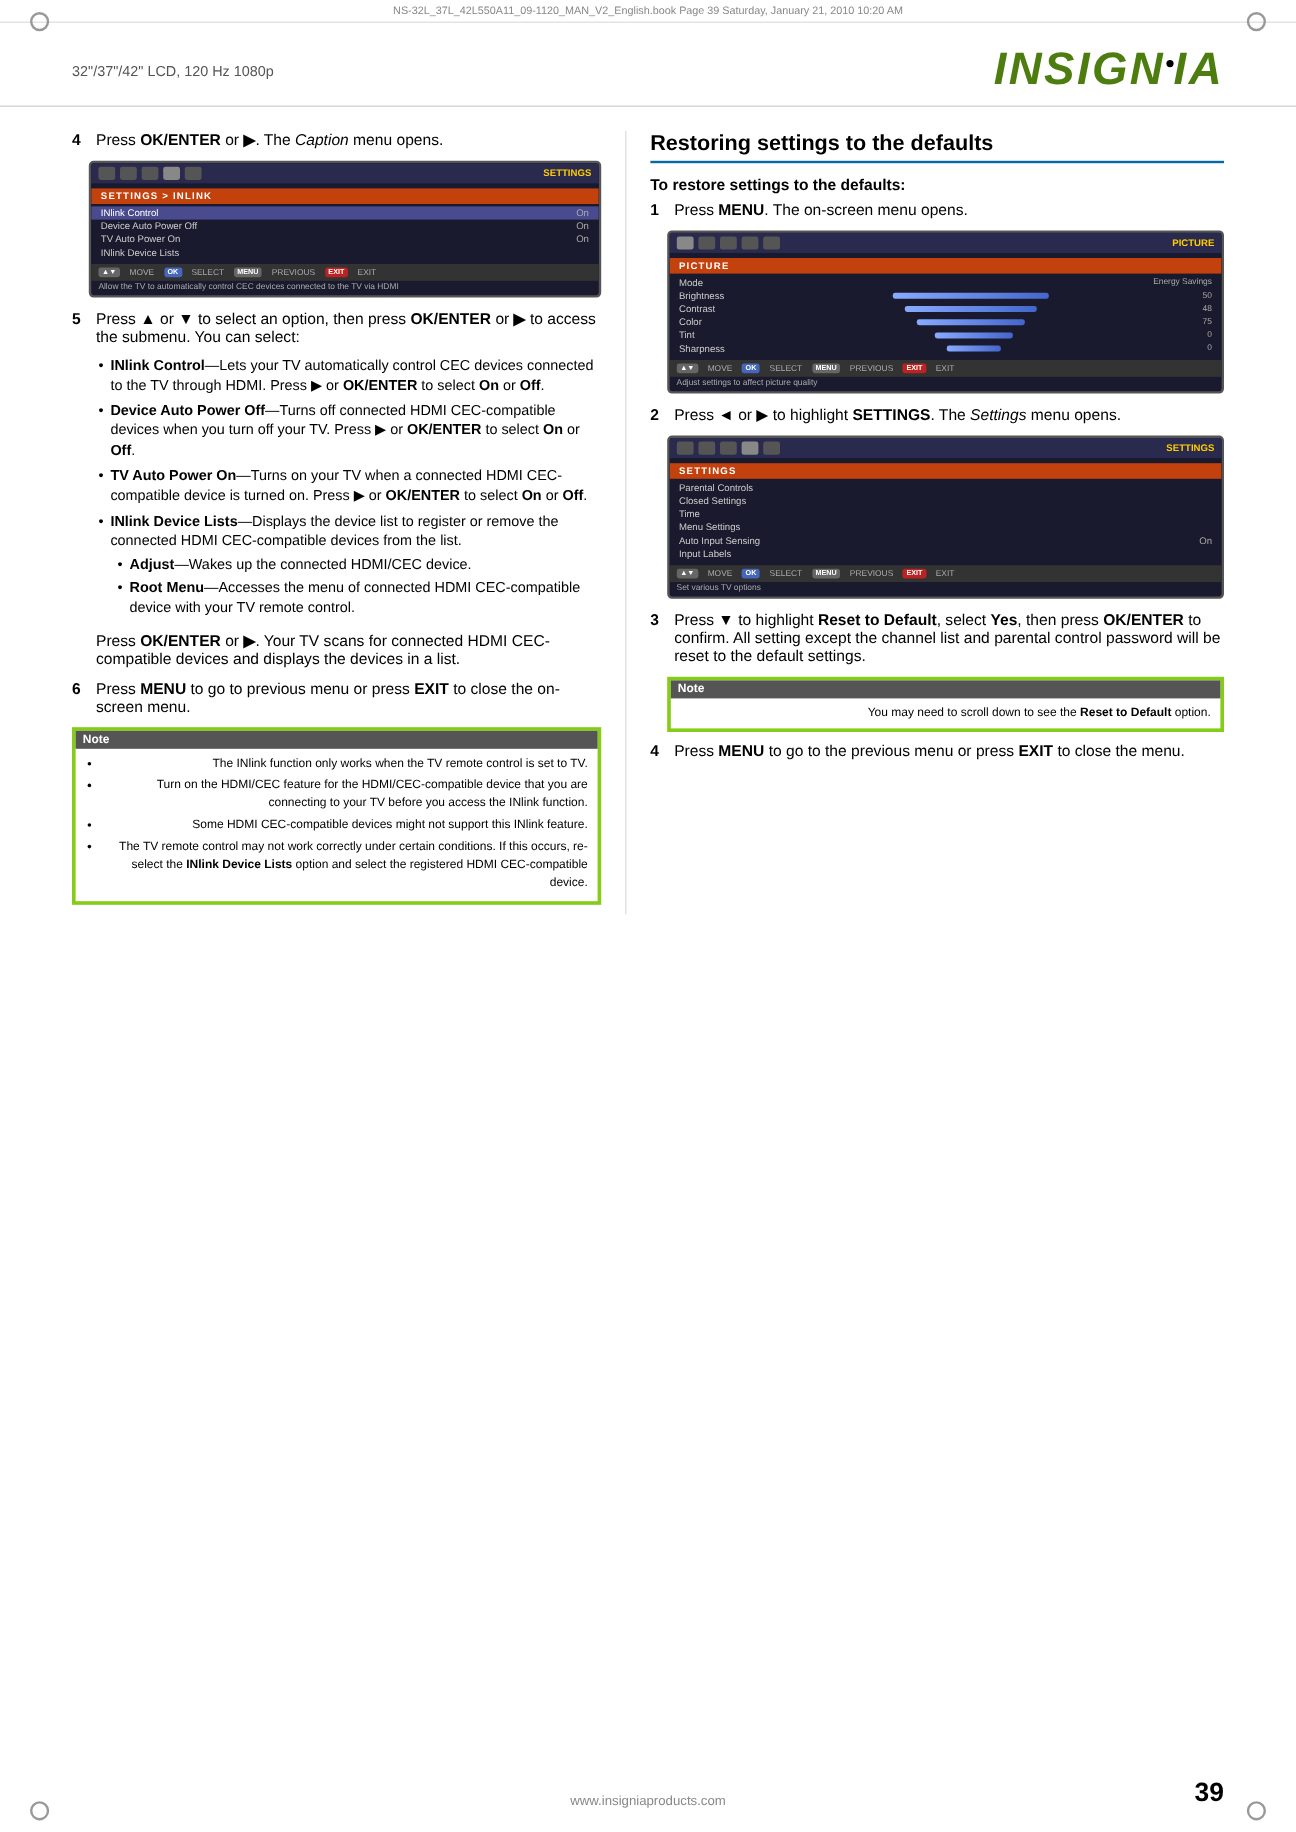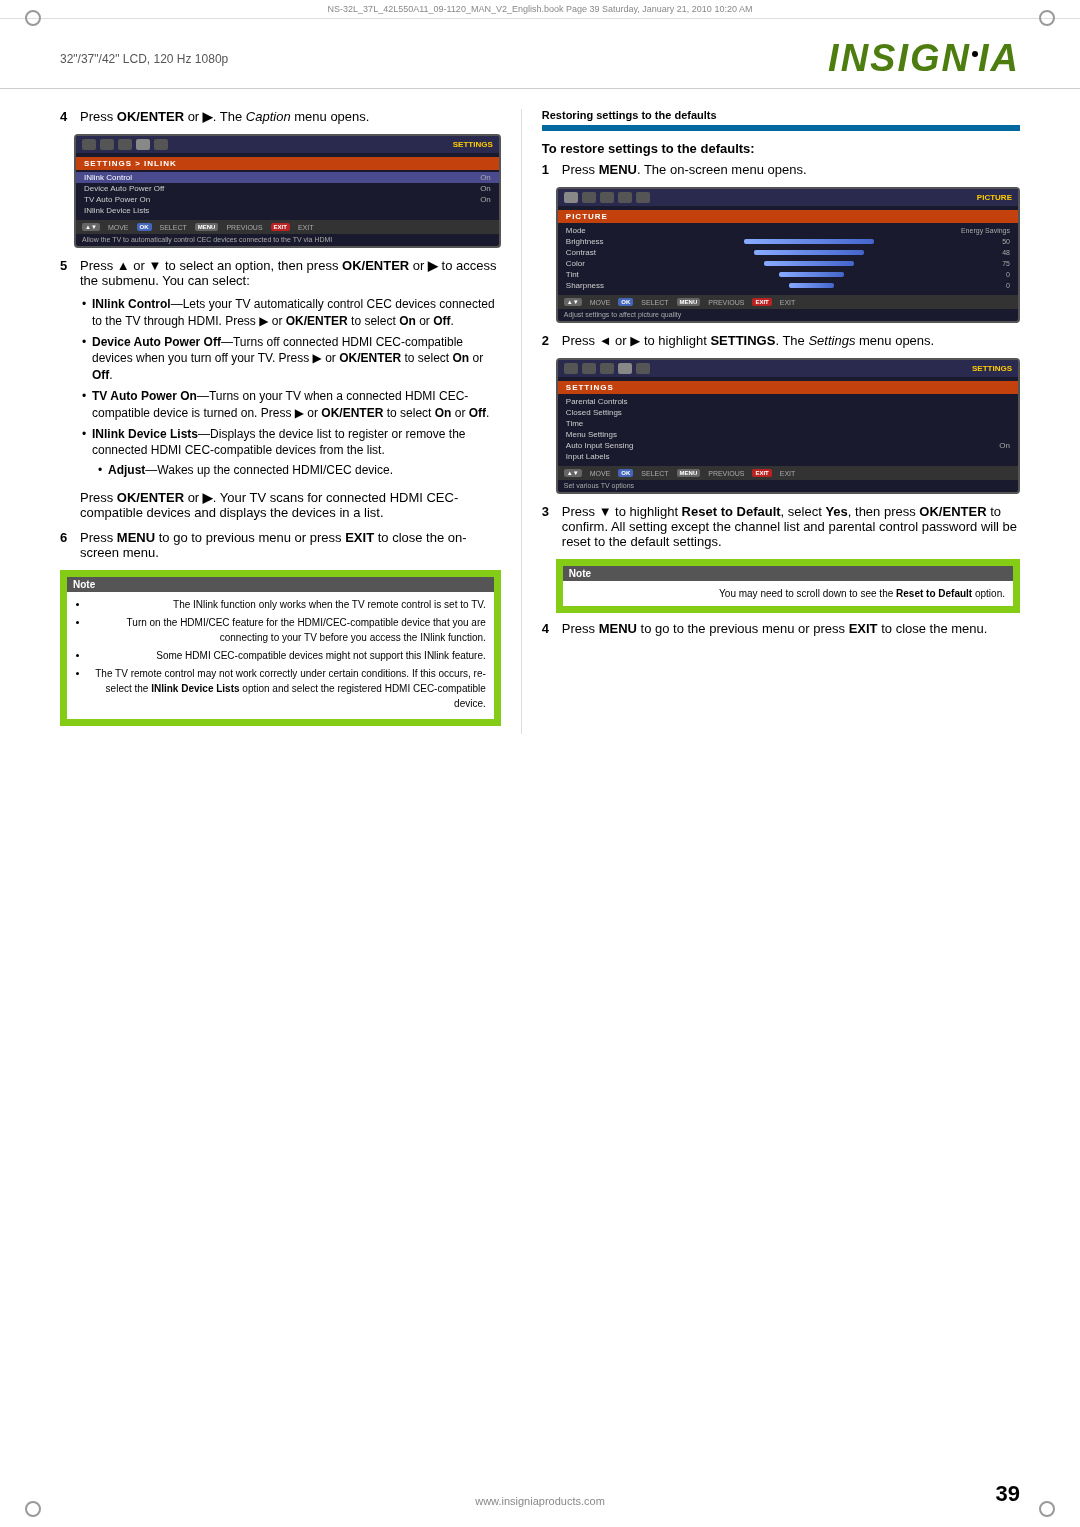--- a/index.html
+++ b/index.html
@@ -95,24 +95,24 @@
       font-weight: bold;
       font-size: 13px;
       min-width: 14px;
     }
     .step-content {
       flex: 1;
     }
 
     
     .section-heading {
-      font-size: 11px;
+      font-size: 18px;
       font-weight: bold;
       margin-bottom: 10px;
-      border-bottom: 6px solid #0369a1;
+      border-bottom: 2px solid #0369a1;
       padding-bottom: 4px;
     }
 
     .sub-heading {
       font-size: 13px;
       font-weight: bold;
       margin-bottom: 6px;
     }
 
     
@@ -230,21 +230,21 @@
       line-height: 1.4;
     }
     .sub-bullet-list li::before {
       content: "•";
       position: absolute;
       left: 6px;
     }
 
     
     .note-box {
-      border: 7px solid #84cc16;
+      border: 3px solid #84cc16;
       margin: 8px 0;
       font-size: 10px;
     }
     .note-box-header {
       background: #555;
       color: #fff;
       padding: 2px 6px;
       font-weight: bold;
       font-size: 10px;
     }
@@ -378,20 +378,21 @@
       <span class="step-num">5</span>
       <div class="step-content">
         Press ▲ or ▼ to select an option, then press <b>OK/ENTER</b> or <b>▶</b> to access the submenu. You can select:
         <ul class="bullet-list">
           <li><b>INlink Control</b>—Lets your TV automatically control CEC devices connected to the TV through HDMI. Press ▶ or <b>OK/ENTER</b> to select <b>On</b> or <b>Off</b>.</li>
           <li><b>Device Auto Power Off</b>—Turns off connected HDMI CEC-compatible devices when you turn off your TV. Press ▶ or <b>OK/ENTER</b> to select <b>On</b> or <b>Off</b>.</li>
           <li><b>TV Auto Power On</b>—Turns on your TV when a connected HDMI CEC-compatible device is turned on. Press ▶ or <b>OK/ENTER</b> to select <b>On</b> or <b>Off</b>.</li>
           <li><b>INlink Device Lists</b>—Displays the device list to register or remove the connected HDMI CEC-compatible devices from the list.
             <ul class="sub-bullet-list">
               <li><b>Adjust</b>—Wakes up the connected HDMI/CEC device.</li>
+              <li><b>Root Menu</b>—Accesses the menu of connected HDMI CEC-compatible device with your TV remote control.</li>
             </ul>
           </li>
         </ul>
         Press <b>OK/ENTER</b> or <b>▶</b>. Your TV scans for connected HDMI CEC-compatible devices and displays the devices in a list.
       </div>
     </div>
 
     <div class="step">
       <span class="step-num">6</span>
       <div class="step-content">

